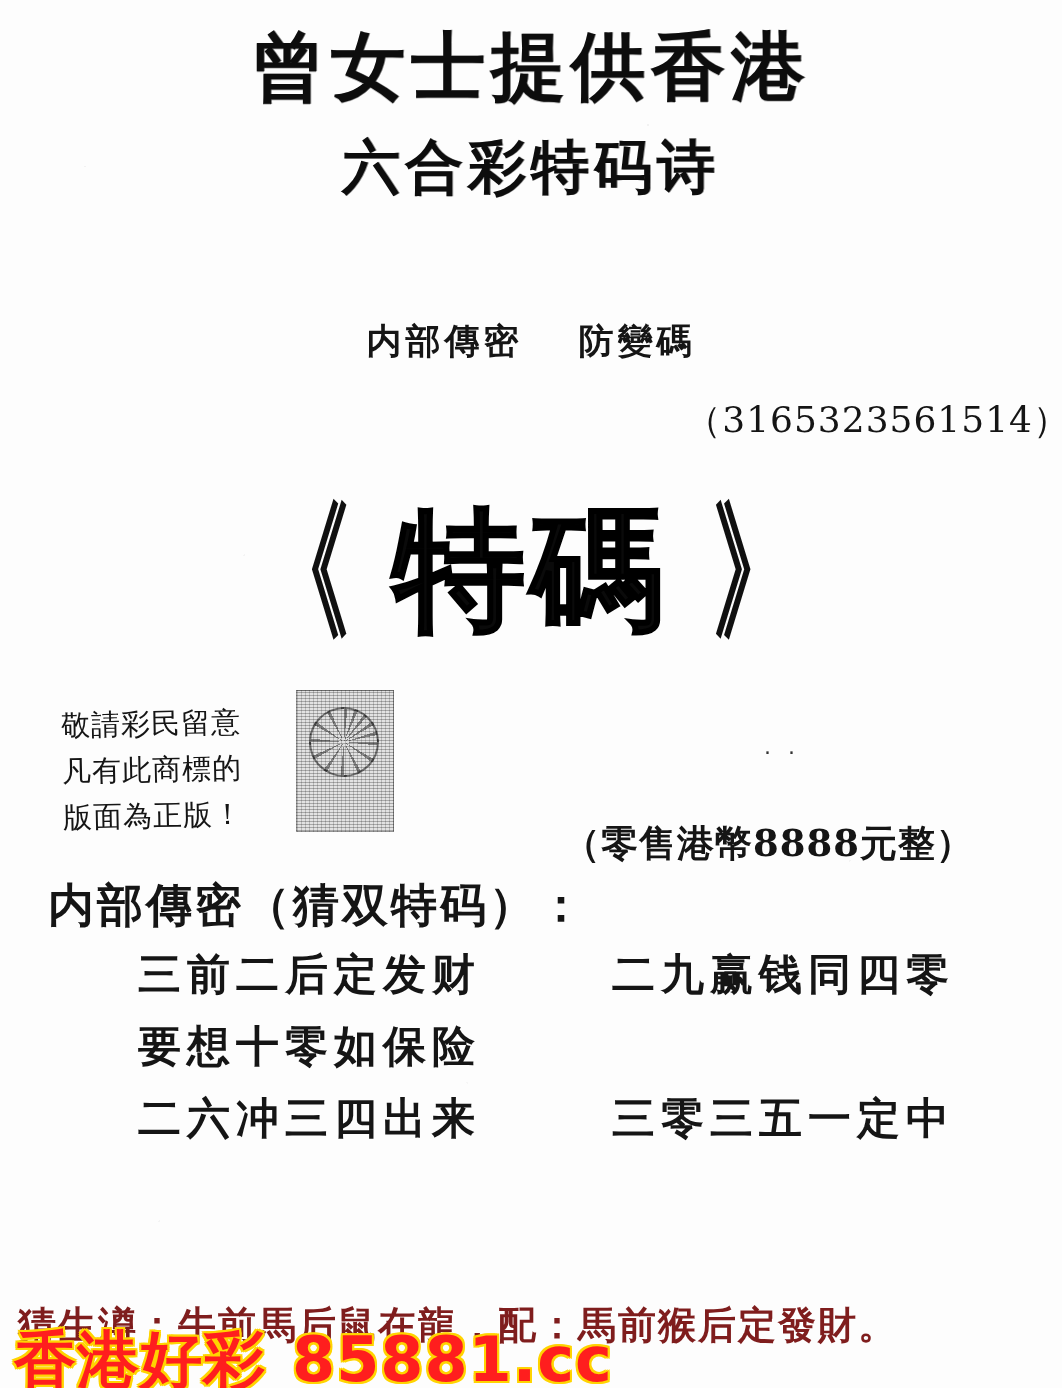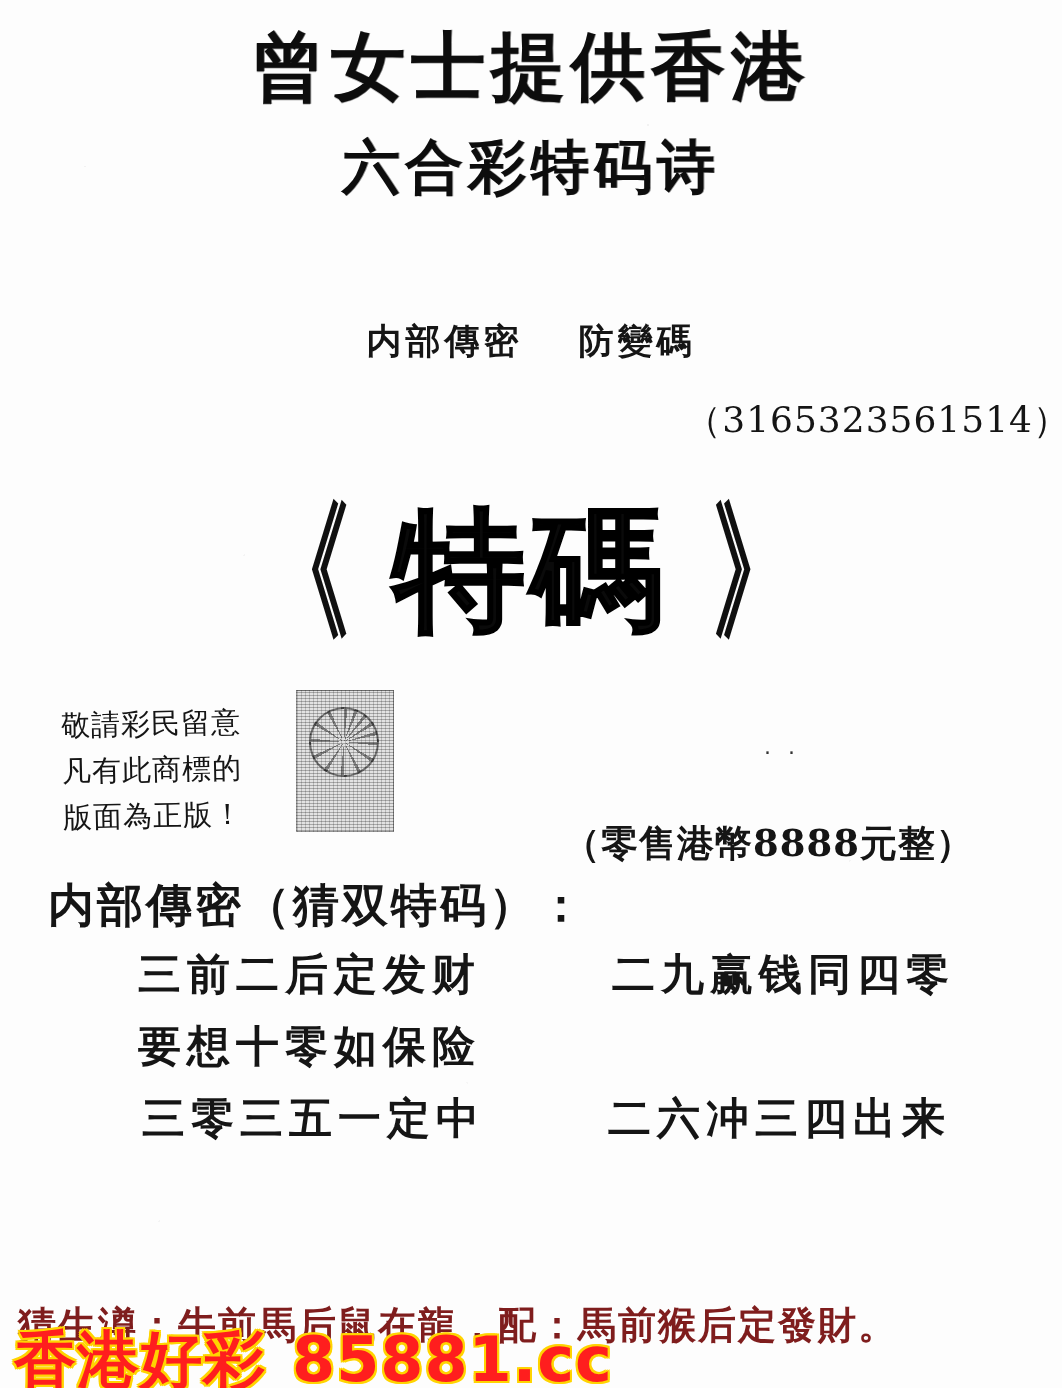--- a/index.html
+++ b/index.html
@@ -278,22 +278,22 @@
 
   <div id="poem">
     <div class="poem-row">
       <div class="poem-cell poem-left">三前二后定发财</div>
       <div class="poem-cell poem-right">二九赢钱同四零</div>
     </div>
     <div class="poem-row">
       <div class="poem-cell poem-left">要想十零如保险</div>
     </div>
     <div class="poem-row">
+      <div class="poem-cell poem-left">二六冲三四出来</div>
       <div class="poem-cell poem-right">三零三五一定中</div>
-      <div class="poem-cell poem-left">二六冲三四出来</div>
     </div>
   </div>
 
   <div id="zodiac">猜生澊：牛前馬后鼠在龍，配：馬前猴后定發財。</div>
 
   <div id="watermark">
     <span>香港好彩</span><span class="wm-num">85881.cc</span>
   </div>
 
 </div>

